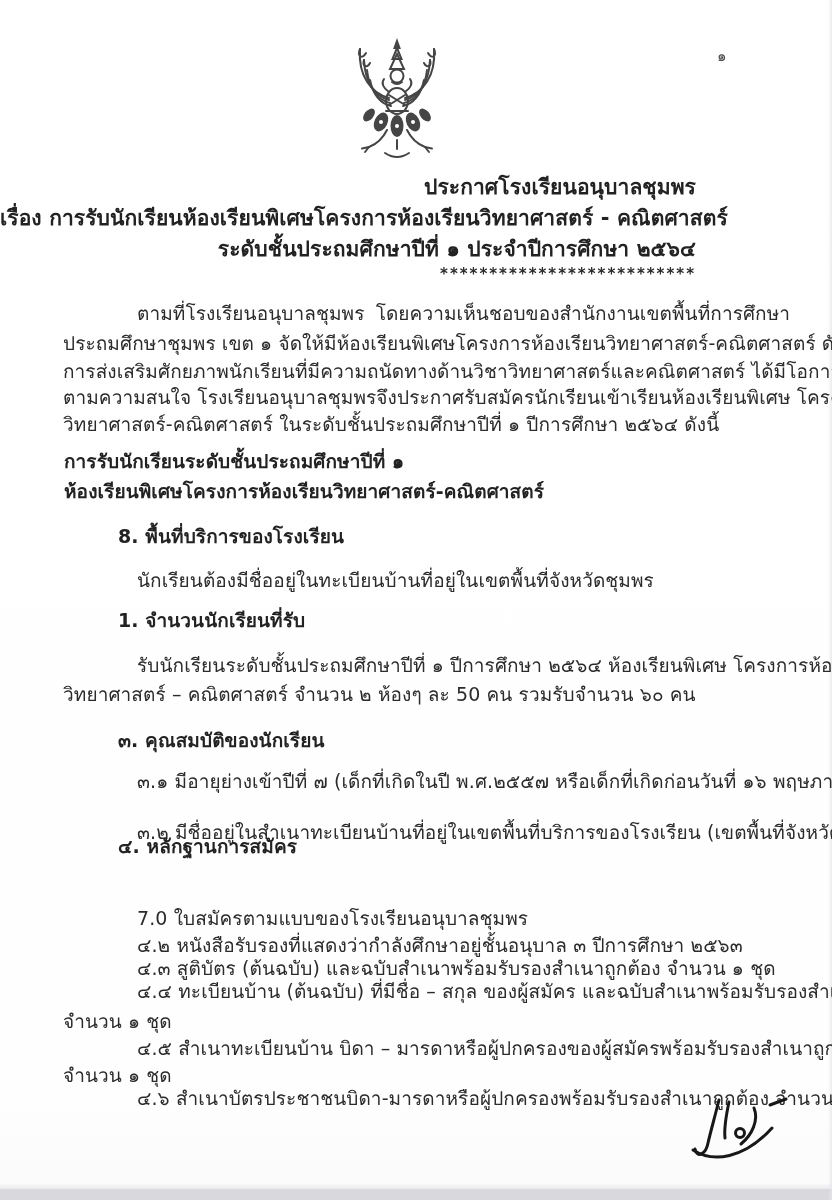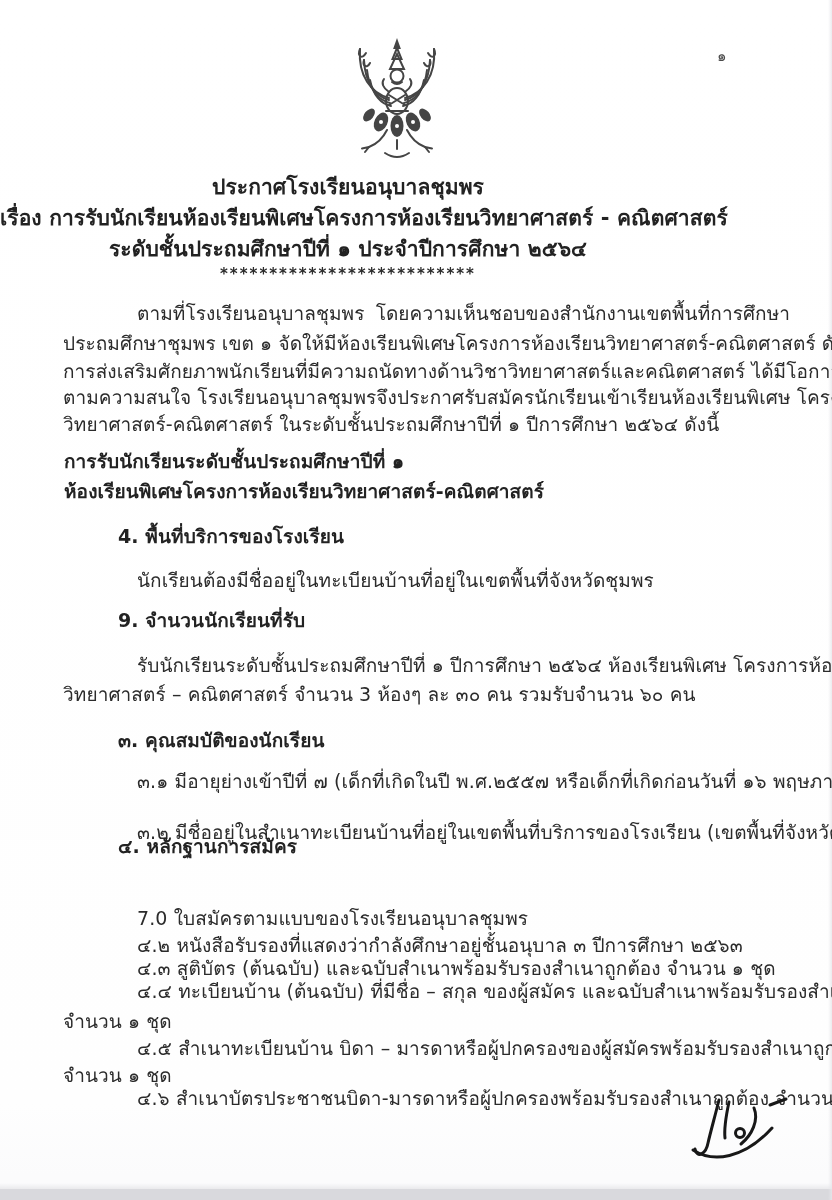--- a/index.html
+++ b/index.html
@@ -27,21 +27,21 @@
     background:linear-gradient(90deg, rgba(230,230,234,0), rgba(230,230,234,.8));
   }
   .line {
     position:absolute;
     font-size:19px;
     line-height:26px;
     white-space:nowrap;
     letter-spacing:.1px;
   }
   .bold { font-weight:bold; color:#222; }
-  .center { left:0; width:696px; text-align:center; }
+  .center { left:0; width:696px; text-align:right; }
   .title { font-size:21px; }
   .stars { font-size:15px; letter-spacing:2px; font-weight:bold; }
   .sp1 { word-spacing:5px; }
   .pagenum {
     position:absolute; left:717px; top:44px;
     font-size:15px; color:#4a4a4a;
   }
   .garuda { position:absolute; left:336px; top:38px; }
   .signature { position:absolute; left:686px; top:1088px; }
 </style>
@@ -119,26 +119,26 @@
 
   <div class="line sp1" style="left:137px; top:300px">ตามที่โรงเรียนอนุบาลชุมพร โดยความเห็นชอบของสำนักงานเขตพื้นที่การศึกษา</div>
   <div class="line" style="left:63px; top:330px">ประถมศึกษาชุมพร เขต ๑ จัดให้มีห้องเรียนพิเศษโครงการห้องเรียนวิทยาศาสตร์-คณิตศาสตร์ ดังนั้นเพื่อเป็น</div>
   <div class="line" style="left:63px; top:358px">การส่งเสริมศักยภาพนักเรียนที่มีความถนัดทางด้านวิชาวิทยาศาสตร์และคณิตศาสตร์ ได้มีโอกาสเลือกเรียนได้</div>
   <div class="line" style="left:63px; top:384px">ตามความสนใจ โรงเรียนอนุบาลชุมพรจึงประกาศรับสมัครนักเรียนเข้าเรียนห้องเรียนพิเศษ โครงการห้องเรียน</div>
   <div class="line" style="left:63px; top:411px">วิทยาศาสตร์-คณิตศาสตร์ ในระดับชั้นประถมศึกษาปีที่ ๑ ปีการศึกษา ๒๕๖๔ ดังนี้</div>
 
   <div class="line bold" style="left:64px; top:448px">การรับนักเรียนระดับชั้นประถมศึกษาปีที่ ๑</div>
   <div class="line bold" style="left:64px; top:478px">ห้องเรียนพิเศษโครงการห้องเรียนวิทยาศาสตร์-คณิตศาสตร์</div>
 
-  <div class="line bold" style="left:118px; top:523px">4. พื้นที่บริการของโรงเรียน</div>
+  <div class="line bold" style="left:118px; top:523px">8. พื้นที่บริการของโรงเรียน</div>
   <div class="line" style="left:137px; top:567px">นักเรียนต้องมีชื่ออยู่ในทะเบียนบ้านที่อยู่ในเขตพื้นที่จังหวัดชุมพร</div>
 
-  <div class="line bold" style="left:118px; top:607px">9. จำนวนนักเรียนที่รับ</div>
+  <div class="line bold" style="left:118px; top:607px">1. จำนวนนักเรียนที่รับ</div>
   <div class="line" style="left:137px; top:652px">รับนักเรียนระดับชั้นประถมศึกษาปีที่ ๑ ปีการศึกษา ๒๕๖๔ ห้องเรียนพิเศษ โครงการห้องเรียน</div>
-  <div class="line" style="left:63px; top:681px">วิทยาศาสตร์ – คณิตศาสตร์  จำนวน 3 ห้องๆ ละ ๓๐ คน  รวมรับจำนวน ๖๐ คน</div>
+  <div class="line" style="left:63px; top:681px">วิทยาศาสตร์ – คณิตศาสตร์  จำนวน ๒ ห้องๆ ละ 50 คน  รวมรับจำนวน ๖๐ คน</div>
 
   <div class="line bold" style="left:118px; top:727px">๓. คุณสมบัติของนักเรียน</div>
   <div class="line" style="left:137px; top:768px">๓.๑ มีอายุย่างเข้าปีที่ ๗ (เด็กที่เกิดในปี พ.ศ.๒๕๕๗ หรือเด็กที่เกิดก่อนวันที่ ๑๖ พฤษภาคม</div>
   <div class="line" style="left:137px; top:819px">๓.๒ มีชื่ออยู่ในสำเนาทะเบียนบ้านที่อยู่ในเขตพื้นที่บริการของโรงเรียน (เขตพื้นที่จังหวัดชุมพร)</div>
 
   <div class="line bold" style="left:118px; top:833px">๔. หลักฐานการสมัคร</div>
   <div class="line" style="left:137px; top:905px">7.0 ใบสมัครตามแบบของโรงเรียนอนุบาลชุมพร</div>
   <div class="line" style="left:137px; top:932px">๔.๒ หนังสือรับรองที่แสดงว่ากำลังศึกษาอยู่ชั้นอนุบาล ๓ ปีการศึกษา ๒๕๖๓</div>
   <div class="line" style="left:137px; top:955px">๔.๓ สูติบัตร (ต้นฉบับ) และฉบับสำเนาพร้อมรับรองสำเนาถูกต้อง จำนวน ๑ ชุด</div>
   <div class="line" style="left:137px; top:978px">๔.๔ ทะเบียนบ้าน (ต้นฉบับ) ที่มีชื่อ – สกุล ของผู้สมัคร และฉบับสำเนาพร้อมรับรองสำเนาถูกต้อง</div>

